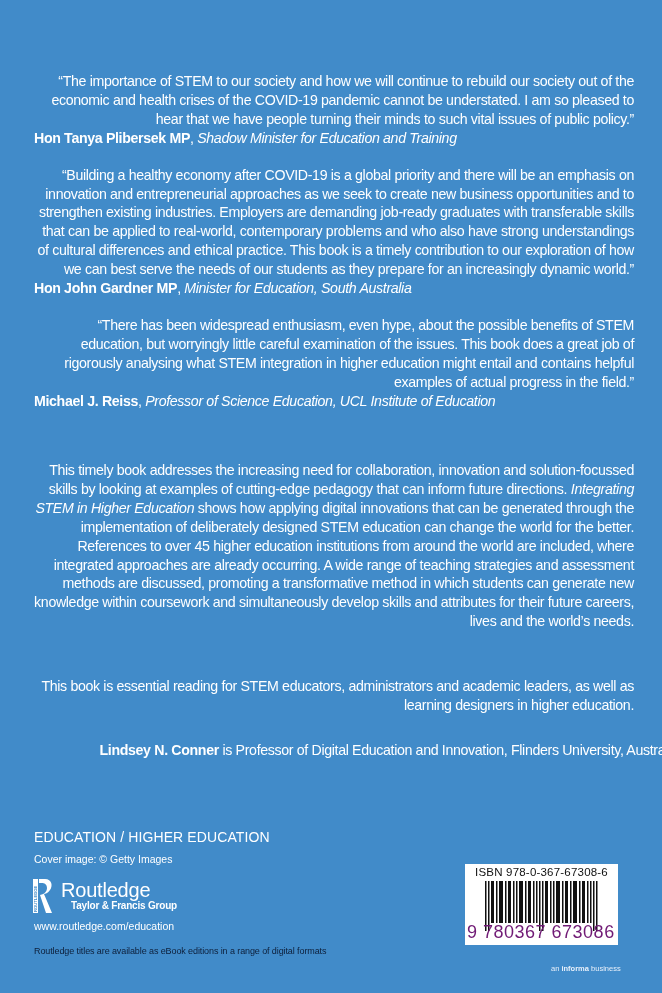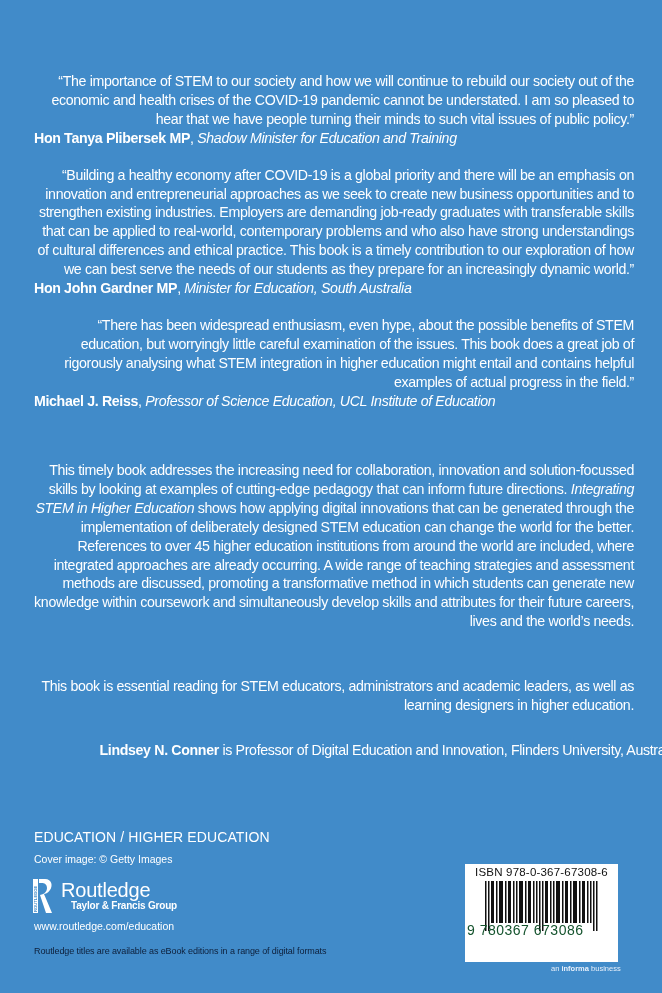--- a/index.html
+++ b/index.html
@@ -23,25 +23,25 @@
   .subject { position: absolute; left: 34px; top: 829px; font-size: 14px; letter-spacing: 0.1px; }
   .cover-credit { position: absolute; left: 34px; top: 853px; font-size: 10.5px; }
   .logo { position: absolute; left: 33px; top: 879px; display: flex; align-items: center; }
   .logo-mark { width: 20px; height: 34px; position: relative; }
   .logo-text { margin-left: 8px; }
   .logo-name { font-size: 20px; line-height: 20px; letter-spacing: -0.2px; }
   .logo-sub { font-size: 10px; line-height: 12px; font-weight: bold; letter-spacing: -0.2px; margin-left: 10px; }
   .url { position: absolute; left: 34px; top: 920px; font-size: 10.5px; }
   .ebook { position: absolute; left: 34px; top: 946px; font-size: 9px; color: #0d1f3a; letter-spacing: -0.1px; }
   .barcode-box {
-    position: absolute; left: 465px; top: 864px; width: 153px; height: 98px; background: #ffffff;
+    position: absolute; left: 465px; top: 864px; width: 153px; height: 81px; background: #ffffff;
   }
   .isbn { position: absolute; left: 0; top: 2px; width: 100%; text-align: center; color: #111; font-size: 11.5px; letter-spacing: 0.2px; }
   .bars { position: absolute; left: 8px; top: 17px; width: 138px; height: 60px; }
-  .barnum { position: absolute; left: 2px; top: 58px; color: #14532d; font-size: 14px; letter-spacing: 0.5px; }
+  .barnum { position: absolute; left: 2px; top: 58px; color: #701a75; font-size: 18px; letter-spacing: 0.5px; }
   .informa { position: absolute; left: 551px; top: 964px; font-size: 7.5px; color: #e8f0fa; text-align: right; }
   .informa b { font-weight: bold; }
 </style>
 </head>
 <body>
 
 <div class="content">
   <div class="quote">
     <p class="para">“The importance of STEM to our society and how we will continue to rebuild our society out of the economic and health crises of the COVID-19 pandemic cannot be understated. I am so pleased to hear that we have people turning their minds to such vital issues of public policy.”</p>
     <div class="attrib"><b>Hon Tanya Plibersek MP</b><span>, </span><i>Shadow Minister for Education and Training</i></div>

